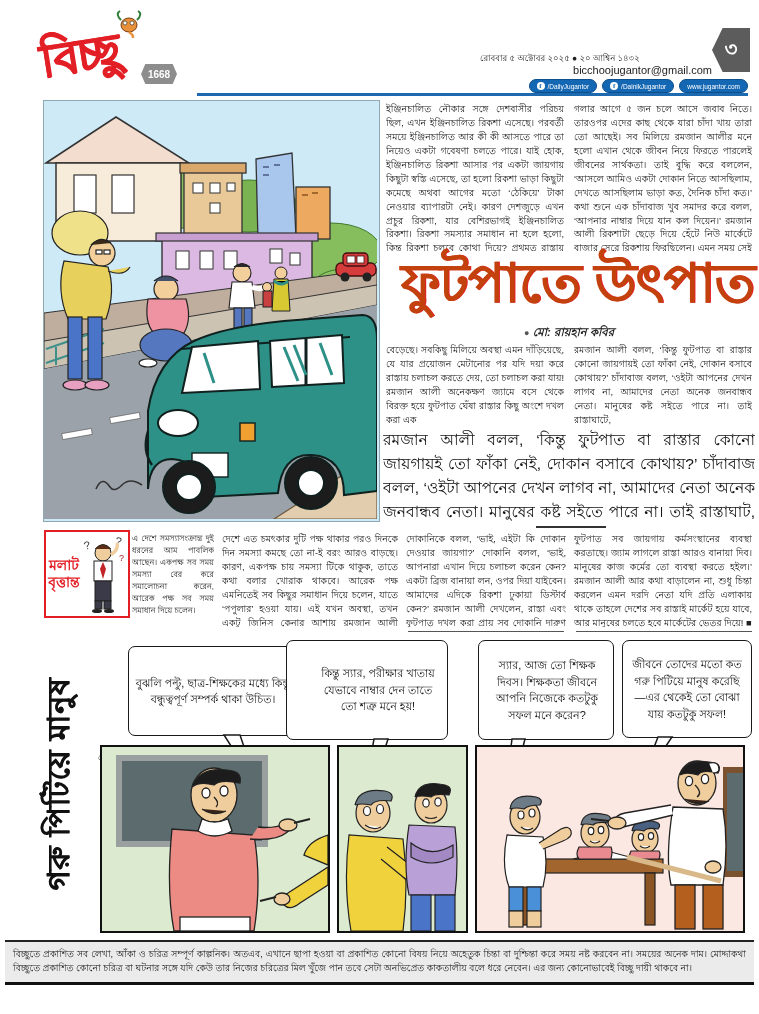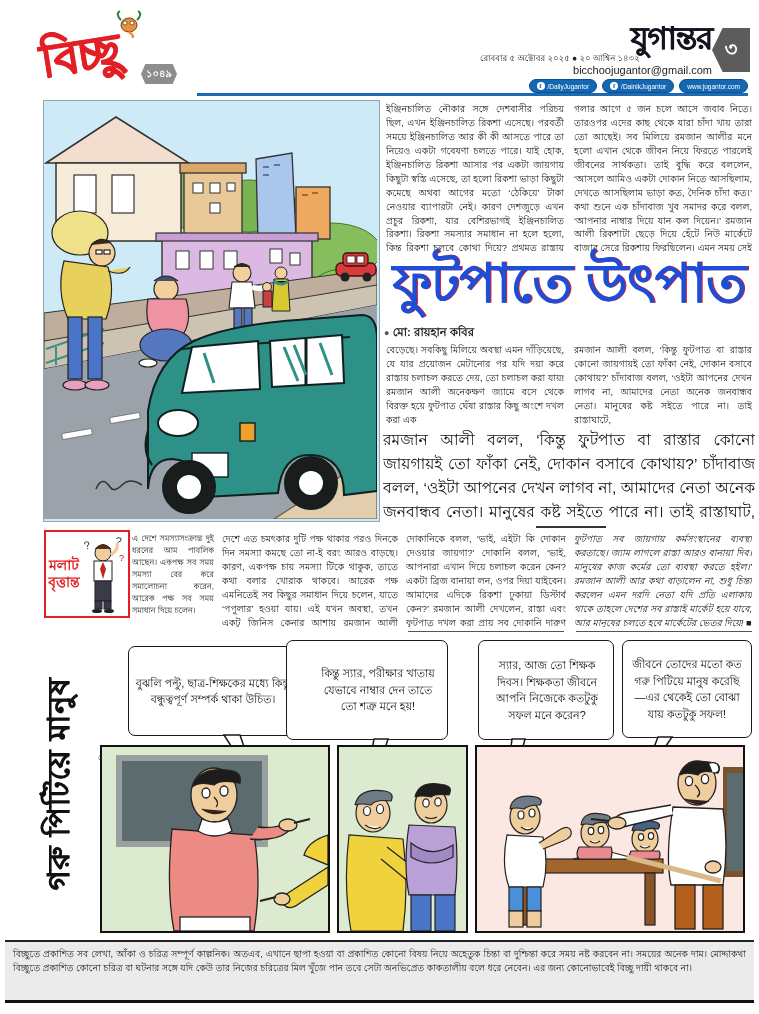--- a/index.html
+++ b/index.html
@@ -45,44 +45,44 @@
   }
   .blue-rule{left:197px;top:93px;width:551px;height:3px;background:#1d6ab0;}
   
   .cartoon-frame{left:43px;top:100px;width:335px;height:420px;border:1px solid #90a8b4;background:#cdeaf6;}
   .bodycol{
     font-size:9.3px;line-height:1.5;text-align:justify;color:#222;overflow:hidden;
   }
   .c-tl{left:386px;top:103px;width:178px;height:148px;}
   .c-tr{left:574px;top:103px;width:178px;height:148px;}
   .headline{
-    left:384px;top:248px;width:370px;height:70px;text-align:center;
-    font-size:54px;font-weight:bold;color:#1d4ed8;letter-spacing:-1px;
+    left:384px;top:248px;width:370px;height:70px;text-align:right;
+    font-size:54px;font-weight:bold;color:#c2410c;letter-spacing:-1px;
     text-shadow:1px 0 #e31f26;line-height:70px;
   }
-  .byline{left:384px;top:324px;width:370px;text-align:left;font-size:11.5px;font-weight:bold;color:#222;}
+  .byline{left:384px;top:324px;width:370px;text-align:center;font-size:11.5px;font-weight:bold;color:#222;font-style:italic;}
   .byline .dot{color:#555;font-size:9px;}
   .c-ml{left:386px;top:344px;width:178px;height:86px;}
   .c-mr{left:574px;top:344px;width:178px;height:86px;}
   .pullquote{
     left:383px;top:428px;width:372px;height:94px;
     font-size:15.5px;line-height:1.55;color:#111;
     text-align:justify;text-align-last:center;overflow:hidden;
   }
   .pq-rule{left:536px;top:526px;width:70px;height:2px;background:#333;}
   
   .molat-box{
     left:44px;top:530px;width:82px;height:84px;border:2px solid #e31f26;background:#fff;
     display:flex;align-items:center;
   }
   .molat-label{width:36px;text-align:center;font-weight:bold;color:#e31f26;font-size:14px;line-height:1.25;}
   .b-colA{left:132px;top:533px;width:82px;height:94px;font-size:8px;line-height:1.5;}
   .b-colB{left:222px;top:533px;width:176px;height:94px;}
   .b-colC{left:406px;top:533px;width:160px;height:94px;}
-  .b-colD{left:574px;top:533px;width:178px;height:94px;font-style:italic;}
+  .b-colD{left:574px;top:533px;width:178px;height:94px;}
   .pre-comic-rule1{left:408px;top:631px;width:156px;height:1px;background:#555;}
   .pre-comic-rule2{left:576px;top:631px;width:176px;height:1px;background:#555;}
   
   .comic-title{
     left:35px;top:930px;width:292px;height:58px;
     transform:rotate(-90deg);transform-origin:top left;
     font-size:30px;font-weight:bold;color:#111;text-align:center;letter-spacing:1px;
     text-shadow:0.6px 0 #111;
   }
   .comic-credit{
@@ -101,41 +101,40 @@
   .bub4{left:622px;top:640px;width:130px;height:98px;}
   .panel{border:2px solid #111;box-sizing:border-box;}
   .panel1{left:100px;top:745px;width:230px;height:188px;background:#dcead0;}
   .panel2{left:337px;top:745px;width:131px;height:188px;background:#dcead0;}
   .panel3{left:475px;top:745px;width:270px;height:188px;background:#fbe8e2;}
   .tail{pointer-events:none;}
   
   .footer-box{
     left:5px;top:940px;width:733px;background:#ebebeb;
     border-top:2px solid #222;border-bottom:3px solid #111;
-    padding:5px 8px 24px 8px;
+    padding:5px 8px 6px 8px;
     font-size:9.2px;line-height:1.55;text-align:justify;color:#222;
   }
   svg{display:block;}
 </style>
 </head>
 <body>
 
 <div class="abs" style="left:0;top:0;width:759px;height:98px;">
   <div class="abs" style="left:112px;top:8px;width:34px;height:30px;">
     <svg width="34" height="30" viewBox="0 0 34 30">
       <ellipse cx="17" cy="17" rx="8" ry="7" fill="#e8913a" stroke="#7a3c10"></ellipse>
       <circle cx="13" cy="15" r="2" fill="#fff" stroke="#333" stroke-width="0.7"></circle>
       <circle cx="20" cy="15" r="2" fill="#fff" stroke="#333" stroke-width="0.7"></circle>
       <path d="M9,12 Q3,6 8,3 M25,12 Q31,6 26,3" stroke="#2f7d36" stroke-width="2" fill="none"></path>
       <path d="M17,24 q6,4 3,6" stroke="#e8913a" stroke-width="2.4" fill="none"></path>
     </svg>
   </div>
   <div class="abs logo-script">বিচ্ছু</div>
-  <div class="abs issue-hex">১০৪৯</div>
-  <div class="abs masthead">যুগান্তর</div>
+  <div class="abs issue-hex">1668</div>
   <div class="abs dateline">রোববার ৫ অক্টোবর ২০২৫ ● ২০ আশ্বিন ১৪৩২</div>
   <div class="abs email">bicchoojugantor@gmail.com</div>
   <div class="abs badge-row">
     <div class="badge">
       <span class="fb-dot">f</span>
       <span>/DailyJugantor</span>
     </div>
     <div class="badge">
       <span class="fb-dot">f</span>
       <span>/DainikJugantor</span>

